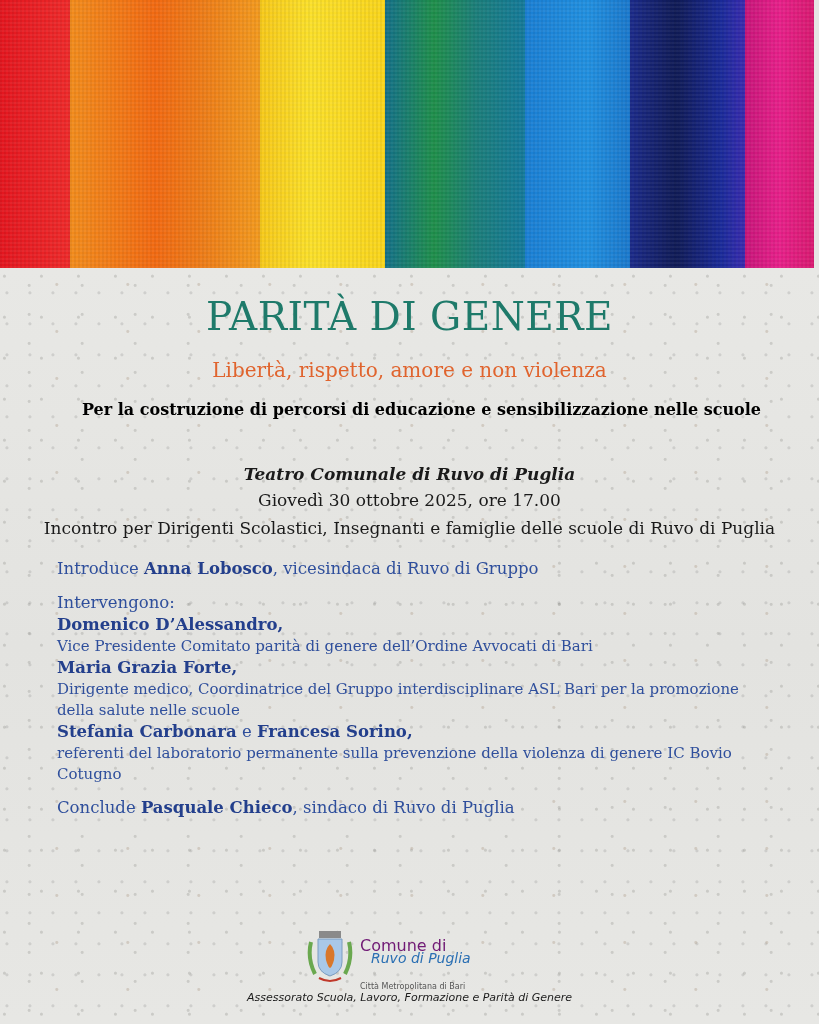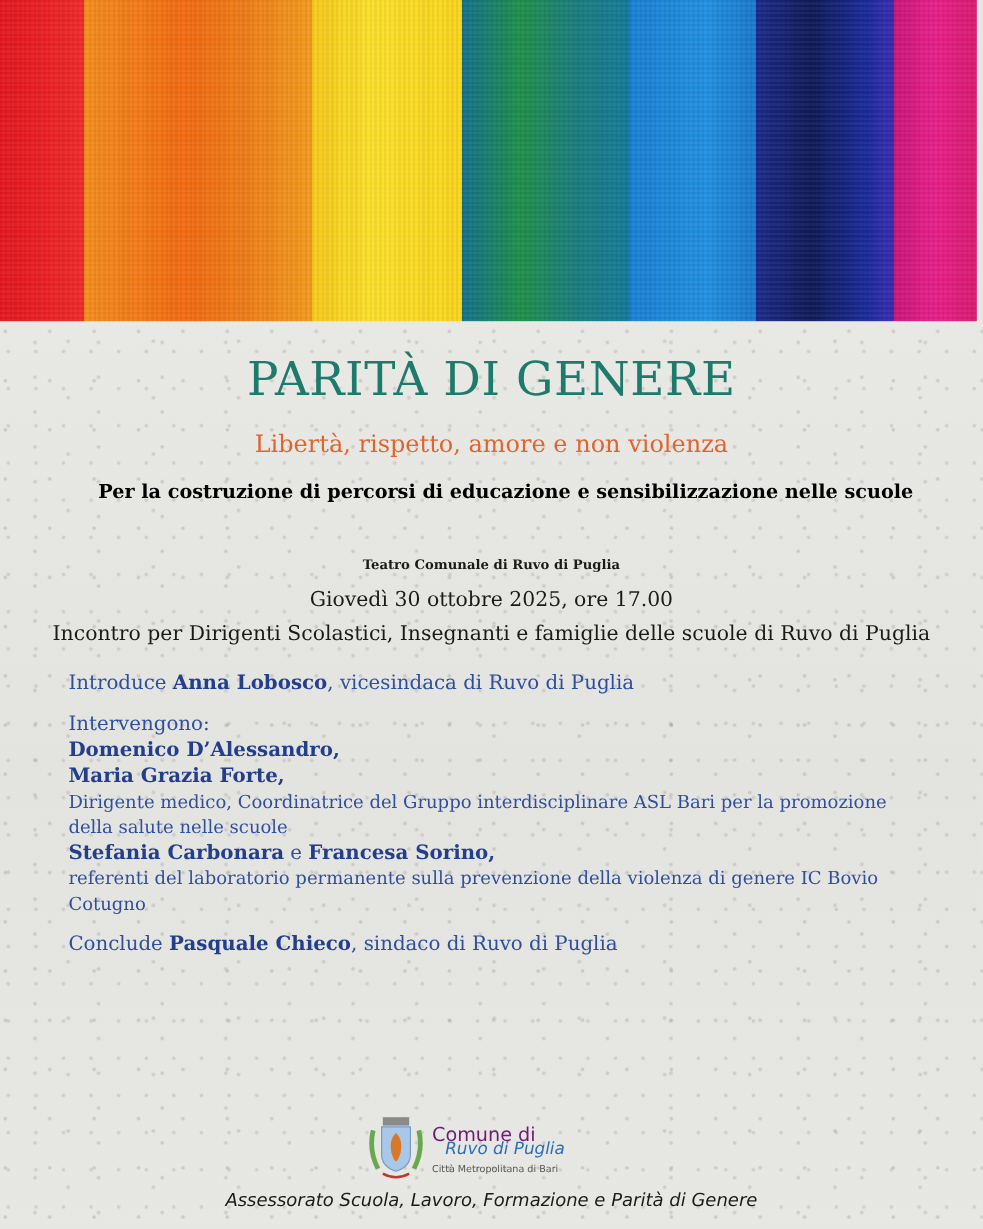--- a/index.html
+++ b/index.html
@@ -36,21 +36,21 @@
   .subtitle {
     position: absolute; top: 90px; width: 100%; text-align: center;
     color: #e0642e; font-size: 20px;
   }
   .tagline {
     position: absolute; top: 132px; width: 100%; text-align: center;
     color: #000000; font-size: 16px; font-weight: bold; margin-left: 12px;
   }
   .venue {
     position: absolute; top: 196px; width: 100%; text-align: center;
-    color: #1a1a1a; font-size: 11px; font-weight: bold;
+    color: #1a1a1a; font-size: 17px; font-weight: bold; font-style: italic;
   }
   .datetime {
     position: absolute; top: 222px; width: 100%; text-align: center;
     color: #1a1a1a; font-size: 17px;
   }
   .audience {
     position: absolute; top: 250px; width: 100%; text-align: center;
     color: #1a1a1a; font-size: 17px;
   }
   .program {
@@ -58,24 +58,24 @@
     color: #2f4f9c; font-size: 16.5px; line-height: 22px;
   }
   .program b { color: #233f8c; }
   .program .gap { height: 12px; }
   .program .role { font-size: 15px; line-height: 21px; }
   .logo {
     position: absolute; left: 305px; top: 660px; width: 200px; height: 58px;
   }
   .logo-text1 { position: absolute; left: 55px; top: 8px; color: #701a75; font-family: "DejaVu Sans", sans-serif; font-size: 16px; }
   .logo-text2 { position: absolute; left: 55px; top: 22px; color: #2a6fb3; font-family: "DejaVu Sans", sans-serif; font-size: 14px; font-style: italic; margin-left: 11px; }
-  .logo-text3 { position: absolute; left: 55px; top: 42px; color: #555; font-family: "DejaVu Sans", sans-serif; font-size: 8px; }
+  .logo-text3 { position: absolute; left: 55px; top: 54px; color: #555; font-family: "DejaVu Sans", sans-serif; font-size: 8px; }
   .footer {
     position: absolute; top: 723px; width: 100%; text-align: center;
-    color: #1a1a1a; font-family: "DejaVu Sans", sans-serif; font-size: 15px; font-style: italic;
+    color: #1a1a1a; font-family: "DejaVu Sans", sans-serif; font-size: 11px; font-style: italic;
   }
 </style>
 </head>
 <body>
 
 <div class="banner">
   <div class="stripe" style="width:70px;background:linear-gradient(90deg,#e4161f,#ee2a2a);"></div>
   <div class="stripe" style="width:190px;background:linear-gradient(90deg,#f28c1c,#f26a12 45%,#ee7d18 70%,#f39a1e);"></div>
   <div class="stripe" style="width:125px;background:linear-gradient(90deg,#f7c91a,#fbe02a 40%,#f9d51c);"></div>
   <div class="stripe" style="width:140px;background:linear-gradient(90deg,#14708a,#1f8f4a 35%,#1b7e7a 65%,#147a9a);"></div>
@@ -90,27 +90,28 @@
   <div class="title">PARITÀ DI GENERE</div>
   <div class="subtitle">Libertà, rispetto, amore e non violenza</div>
   <div class="tagline">Per la costruzione di percorsi di educazione e sensibilizzazione nelle scuole</div>
 
   <div class="venue">Teatro Comunale di Ruvo di Puglia</div>
   <div class="datetime">Giovedì 30 ottobre 2025, ore 17.00</div>
   <div class="audience">Incontro per Dirigenti Scolastici, Insegnanti e famiglie delle scuole di Ruvo di Puglia</div>
 
   <div class="program">
     <div>
-      <span>Introduce </span><b>Anna Lobosco</b><span>, vicesindaca di Ruvo di Puglia</span>
+      <span>Introduce </span><b>Anna Lobosco</b><span>, vicesindaca di Ruvo di Gruppo</span>
     </div>
     <div class="gap"></div>
     <div>Intervengono:</div>
 
     <div>
       <b>Domenico D’Alessandro</b><b>,</b>
+      <div class="role">Vice Presidente Comitato parità di genere dell’Ordine Avvocati di Bari</div>
     </div>
     <div>
       <b>Maria Grazia Forte</b><b>,</b>
       <div class="role">Dirigente medico, Coordinatrice del Gruppo interdisciplinare ASL Bari per la promozione della salute nelle scuole</div>
     </div>
     <div>
       <b>Stefania Carbonara</b><span> e </span><b>Francesa Sorino</b><b>,</b>
       <div class="role">referenti del laboratorio permanente sulla prevenzione della violenza di genere IC Bovio Cotugno</div>
     </div>
     <div class="gap"></div>

